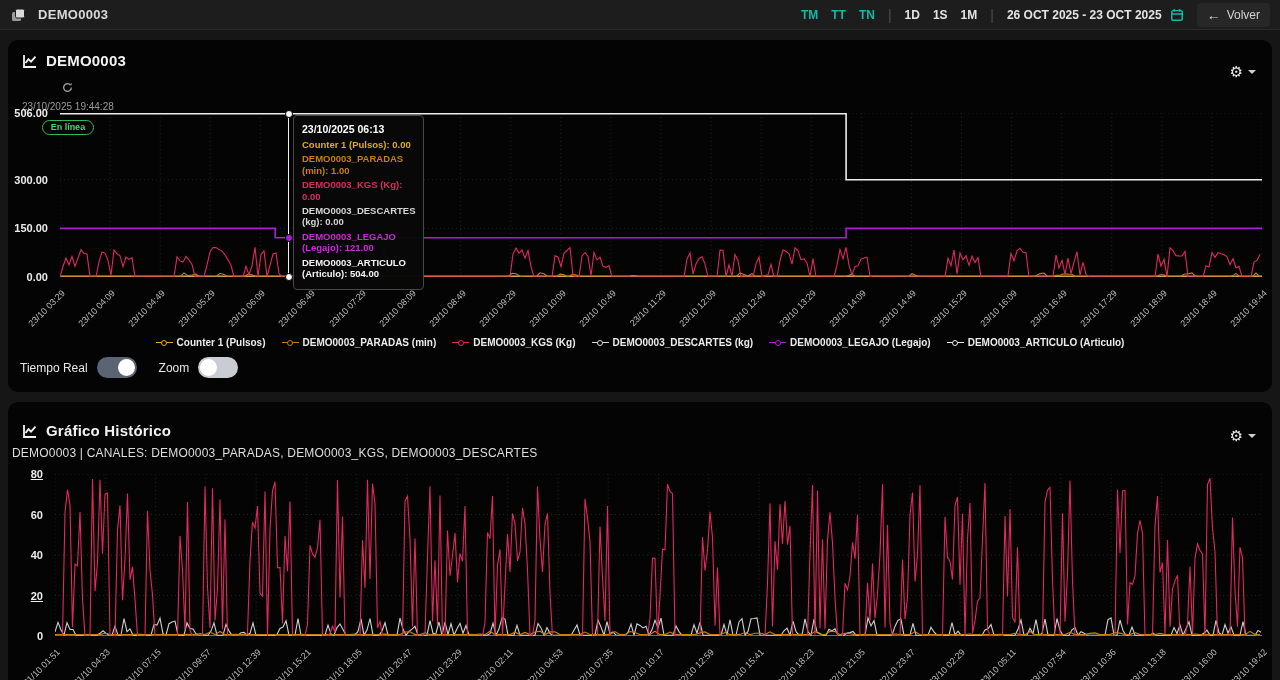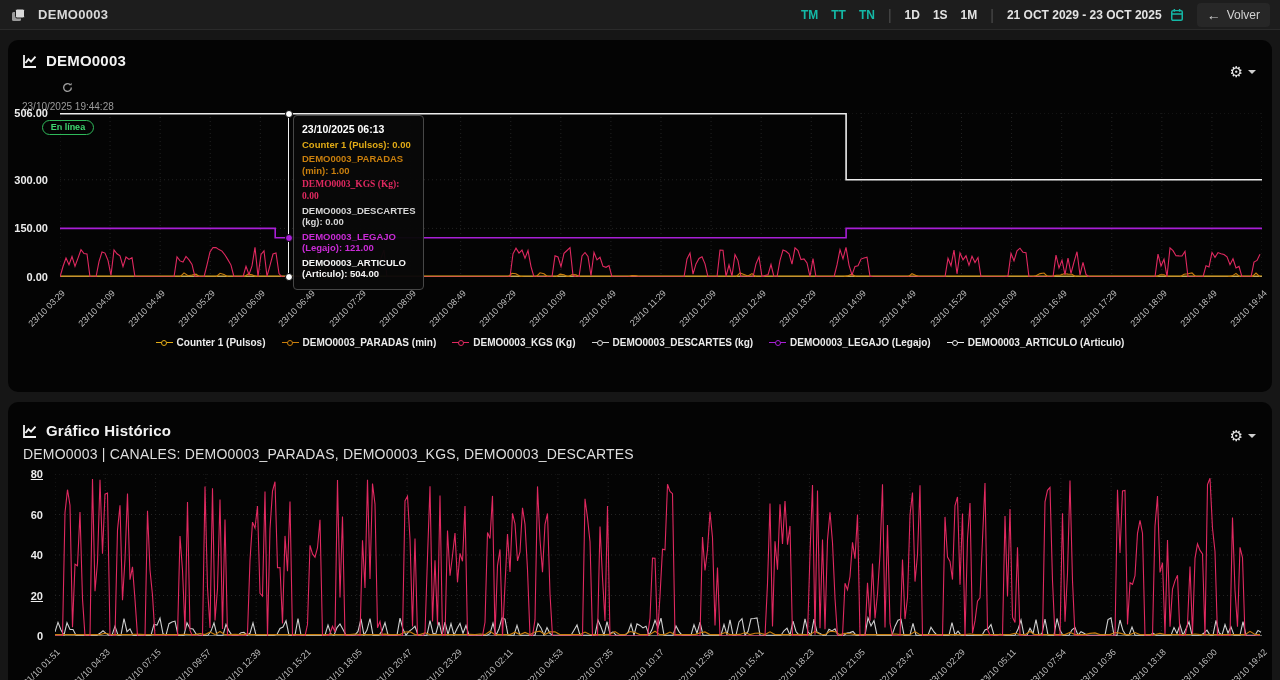--- a/index.html
+++ b/index.html
@@ -50,21 +50,21 @@
   .lmark .line { position:absolute; left:0; top:3px; width:100%; height:1.5px; }
   .lmark .dot { position:absolute; left:5.5px; top:1px; width:6px; height:6px; border-radius:50%;
     border:1.5px solid; background:#040404; }
   .toggles { position:absolute; display:flex; align-items:center; gap:22px; }
   .toggle-group { display:flex; align-items:center; gap:9px; }
   .toggle-label { color:#e8e8e8; font-size:12px; }
   .switch { width:40px; height:21px; border-radius:11px; position:relative; cursor:pointer; }
   .switch .knob { position:absolute; top:2px; width:17px; height:17px; border-radius:50%; background:#ffffff; }
   .switch.on { background:#5b6472; } .switch.on .knob { left:21px; }
   .switch.off { background:#c9cdd3; } .switch.off .knob { left:2px; }
-  .subtitle { position:absolute; left:15px; color:#dedede; font-size:14px; letter-spacing:.2px;}
+  .subtitle { position:absolute; left:4px; color:#dedede; font-size:12px; letter-spacing:.2px;}
   svg.icon { display:block; }
 </style>
 </head>
 <body>
 
 <div class="topbar">
   <div class="topbar-left">
     <svg class="icon" width="16" height="16" viewBox="0 0 16 16">
       <rect x="2" y="5" width="9" height="9" rx="1.5" fill="#9a9a9a"></rect>
       <rect x="5.5" y="2" width="9" height="9" rx="1.5" fill="#d9d9d9" stroke="#1d1d1d" stroke-width="1"></rect>
@@ -74,21 +74,21 @@
   <div class="topbar-right">
     <button class="tbtn teal">TM</button>
     <button class="tbtn teal">TT</button>
     <button class="tbtn teal">TN</button>
     <span class="vdiv">|</span>
     <button class="tbtn white-btn">1D</button>
     <button class="tbtn white-btn">1S</button>
     <button class="tbtn white-btn">1M</button>
     <span class="vdiv">|</span>
     <div class="daterange">
-      <span>21 OCT 2029 - 23 OCT 2025</span>
+      <span>26 OCT 2025 - 23 OCT 2025</span>
       <svg class="icon" width="14" height="14" viewBox="0 0 16 16" fill="none" stroke="#14b8a6" stroke-width="1.7">
         <rect x="2" y="3" width="12" height="11" rx="1.5"></rect>
         <path d="M5 1.2v3.2M11 1.2v3.2M2 6.8h12"></path>
       </svg>
     </div>
     <button class="volver">
       <span style="font-size:14px;">←</span>
       <span>Volver</span>
     </button>
   </div>
@@ -185,21 +185,21 @@
       <div class="xlab" style="left: 1101.83px; top: 6px;">23/10 18:09</div>
       <div class="xlab" style="left: 1151.92px; top: 6px;">23/10 18:49</div>
       <div class="xlab" style="left: 1202px; top: 6px;">23/10 19:44</div>
     </div>
 
   <div class="tooltip" id="tooltip1" style="left:285px; top:75px;">
     <div class="tooltip-title">23/10/2025 06:13</div>
     <div id="tooltip-rows">
         <div class="tooltip-row" style="color: rgb(226, 171, 22);">Counter 1 (Pulsos): 0.00</div>
         <div class="tooltip-row" style="color: rgb(201, 127, 13);">DEMO0003_PARADAS (min): 1.00</div>
-        <div class="tooltip-row" style="color: rgb(224, 41, 96); font-family: Liberation Serif, serif;">DEMO0003_KGS (Kg): 0.00</div>
+        <div class="tooltip-row" style="color: rgb(224, 41, 96);">DEMO0003_KGS (Kg): 0.00</div>
         <div class="tooltip-row" style="color: rgb(214, 214, 214);">DEMO0003_DESCARTES (kg): 0.00</div>
         <div class="tooltip-row" style="color: rgb(201, 43, 214);">DEMO0003_LEGAJO (Legajo): 121.00</div>
         <div class="tooltip-row" style="color: rgb(245, 245, 245);">DEMO0003_ARTICULO (Articulo): 504.00</div>
       </div>
   </div>
 
   <div class="legend" id="legend1" style="top:297px;">
       <div class="legend-item">
         <span class="lmark">
           <span class="line" style="background: rgb(226, 171, 22);"></span>
@@ -237,20 +237,34 @@
       </div>
       <div class="legend-item">
         <span class="lmark">
           <span class="line" style="background: rgb(237, 237, 237);"></span>
           <span class="dot" style="border-color: rgb(237, 237, 237);"></span>
         </span>
         <span class="legend-label">DEMO0003_ARTICULO (Articulo)</span>
       </div>
     </div>
 
+  <div class="toggles" style="top:317px; left:12px;">
+    <div class="toggle-group">
+      <span class="toggle-label">Tiempo Real</span>
+      <div class="switch on">
+          <div class="knob"></div>
+        </div>
+    </div>
+    <div class="toggle-group">
+      <span class="toggle-label">Zoom</span>
+      <div class="switch off">
+          <div class="knob"></div>
+        </div>
+    </div>
+  </div>
 </div>
 
 <div class="panel" id="panel2">
   <div class="panel-header" style="top:20px;justify-content:center;">
     <svg class="icon" width="16" height="16" viewBox="0 0 16 16" fill="none" stroke="#f2f2f2" stroke-width="1.8">
       <path d="M2 2v12h12"></path>
       <path d="M3.5 10 L6.5 6.2 L9 8.6 L13.5 3.6"></path>
     </svg>
     <span class="panel-title">Gráfico Histórico</span>
   </div>

